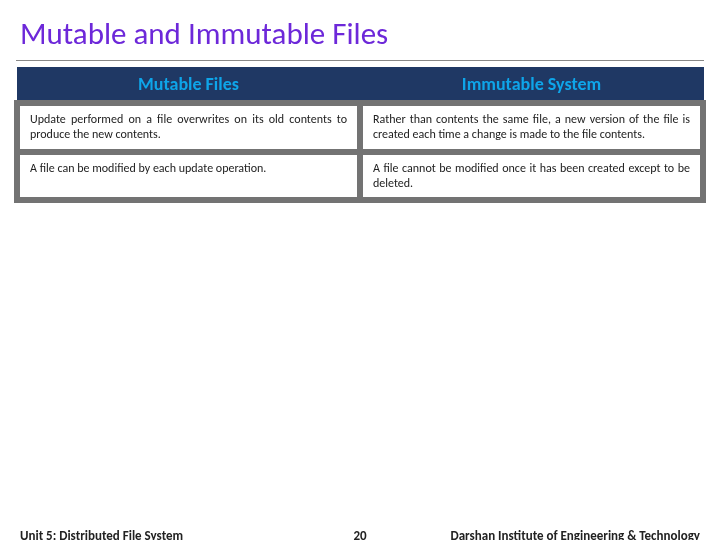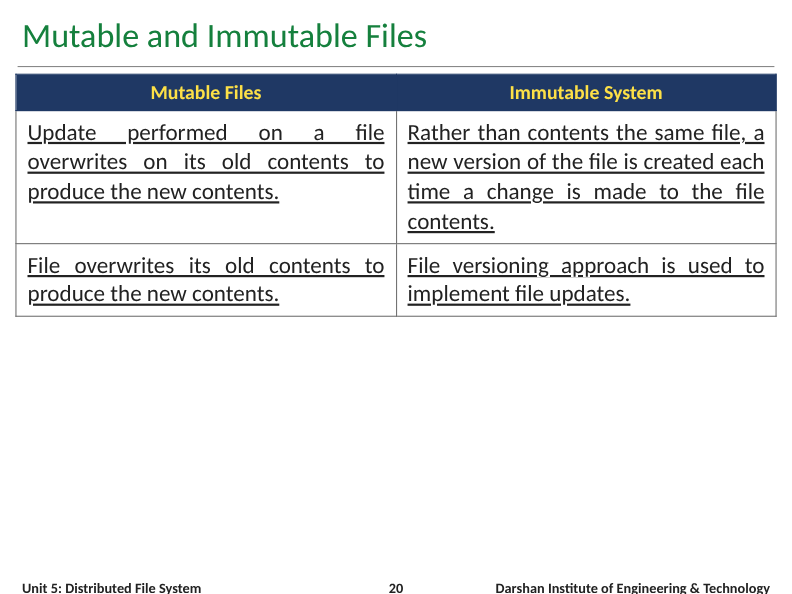--- a/index.html
+++ b/index.html
@@ -7,50 +7,49 @@
     width: 720px;
     height: 540px;
     font-family: Calibri, Arial, sans-serif;
     background: #fff;
     position: relative;
     overflow: hidden;
   }
   .title {
     font-size: 31px;
     padding: 14px 20px 8px 20px;
-    color: #15803d;
+    color: #6d28d9;
     font-weight: 400;
   }
   .divider {
     border-bottom: 1px solid #888;
     margin: 0 16px 6px 16px;
   }
   .tbl {
     width: 692px;
     margin: 0 14px;
     border-collapse: collapse;
     table-layout: fixed;
   }
   .tbl th {
     background: #1f3864;
-    color: #fde047;
+    color: #0ea5e9;
     font-size: 18px;
     font-weight: 700;
     padding: 5px 8px;
     border: 1px solid #1f3864;
     width: 50%;
   }
   .tbl td {
-    border: 1px solid #737373;
+    border: 6px solid #737373;
     padding: 6px 10px;
-    font-size: 21px;
+    font-size: 12px;
     line-height: 1.28;
     vertical-align: top;
     color: #222;
-    text-decoration: underline;
   }
   .justify { text-align: justify; }
   .footer {
     position: absolute;
     bottom: 12px;
     left: 0;
     width: 720px;
     font-size: 13px;
     font-weight: 700;
     color: #222;
@@ -71,22 +70,22 @@
       <th>Mutable Files</th>
       <th>Immutable System</th>
     </tr>
   </thead>
   <tbody>
     <tr>
       <td class="justify">Update performed on a file overwrites on its old contents to produce the new contents.</td>
       <td class="justify">Rather than contents the same file, a new version of the file is created each time a change is made to the file contents.</td>
     </tr>
     <tr>
-      <td class="justify">File overwrites its old contents to produce the new contents.</td>
-      <td class="justify">File versioning approach is used to implement file updates.</td>
+      <td class="justify">A file can be modified by each update operation.</td>
+      <td class="justify">A file cannot be modified once it has been created except to be deleted.</td>
     </tr>
   </tbody>
 </table>
 
 <div class="footer">
   <span class="footer-left">Unit 5: Distributed File System</span>
   <span class="footer-center">20</span>
   <span class="footer-right">Darshan Institute of Engineering &amp; Technology</span>
 </div>
 

